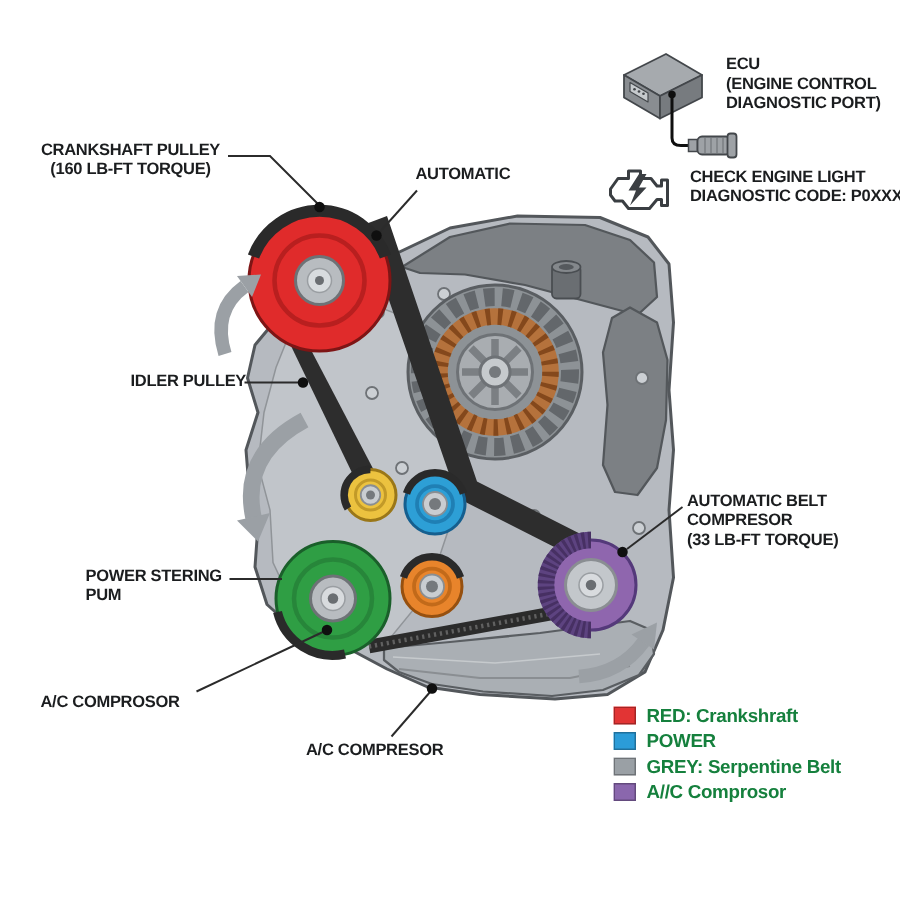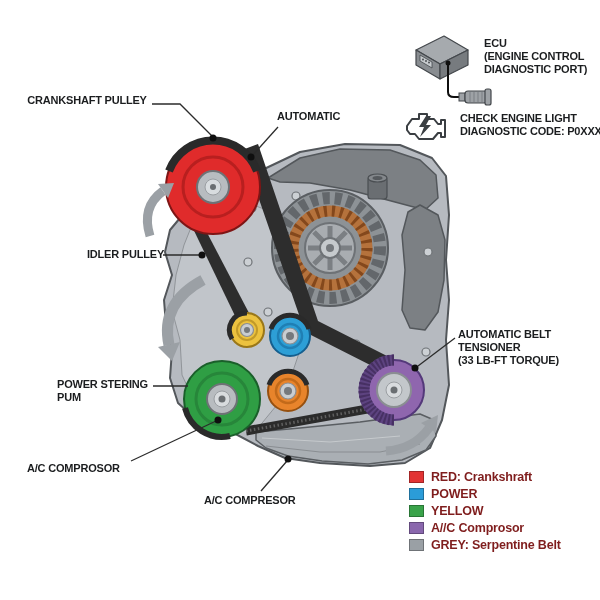--- a/index.html
+++ b/index.html
@@ -13,21 +13,21 @@
     color:#1b1d1f; letter-spacing:-0.2px; white-space:nowrap;
   }
   .lbl div { white-space:nowrap; }
   .lbl.center { text-align:center; }
   .legend { position:absolute; left:409px; top:469px; }
   .legend-row { display:flex; align-items:center; gap:7px; height:16px; margin-bottom:1px; }
   .legend-chip {
     width:15px; height:12px; flex:0 0 15px;
     box-shadow: inset 0 0 0 1px rgba(0,0,0,.28);
   }
-  .legend-label { font-weight:bold; font-size:12.5px; color:#7f1d1d; letter-spacing:-0.2px; white-space:nowrap; }
+  .legend-label { font-weight:bold; font-size:12.5px; color:#15803d; letter-spacing:-0.2px; white-space:nowrap; }
 </style>
 </head>
 <body>
 
 <div class="stage">
 
   <svg width="600" height="600" viewBox="0 0 600 600">
 
     <g>
       <polygon stroke="#53575b" stroke-width="2" stroke-linejoin="round" points="262,170 300,152 345,144 400,145 432,158 446,176 449,215 446,260 449,300 446,340 449,385 442,420 430,448 405,463 370,466 320,463 285,458 258,446 228,430 198,421 178,403 170,378 172,350 166,325 164,300 172,275 165,252 170,230 185,212 210,195 235,182" fill="#b6bac0"></polygon>
@@ -179,20 +179,21 @@
     </g>
 
     <g>
       <path d="M407 126 L412 119 L419 119 L419 114 L427 114 L427 119 L434 119 L438 124 L441 124 L441 120 L445 120 L445 137 L441 137 L441 133 L438 133 L433 139 L419 139 L415 134 L410 134 L407 130 Z" fill="none" stroke="#3a3e42" stroke-width="2" stroke-linejoin="round"></path>
       <path d="M426 116 L419 127 L424 127 L420 137 L431 125 L426 125 L431 116 Z" fill="#3a3e42"></path>
     </g>
   </svg>
 
   <div class="lbl center" style="left:20px; top:94px; width:134px;">
     <div>CRANKSHAFT PULLEY</div>
+    <div>(160 LB-FT TORQUE)</div>
   </div>
 
   <div class="lbl" style="left:277px; top:110px;">
     <div>AUTOMATIC</div>
   </div>
 
   <div class="lbl" style="left:87px; top:248px;">
     <div>IDLER PULLEY</div>
   </div>
 
@@ -204,21 +205,21 @@
   <div class="lbl" style="left:27px; top:462px;">
     <div>A/C COMPROSOR</div>
   </div>
 
   <div class="lbl" style="left:204px; top:494px;">
     <div>A/C COMPRESOR</div>
   </div>
 
   <div class="lbl" style="left:458px; top:328px;">
     <div>AUTOMATIC BELT</div>
-    <div>TENSIONER</div>
+    <div>COMPRESOR</div>
     <div>(33 LB-FT TORQUE)</div>
   </div>
 
   <div class="lbl" style="left:484px; top:37px;">
     <div>ECU</div>
     <div>(ENGINE CONTROL</div>
     <div>DIAGNOSTIC PORT)</div>
   </div>
 
   <div class="lbl" style="left:448px; top:112px;margin-left:12px;">
@@ -229,26 +230,22 @@
   <div class="legend">
       <div class="legend-row">
         <span class="legend-chip" style="background: rgb(226, 52, 52);"></span>
         <span class="legend-label">RED: Crankshraft</span>
       </div>
       <div class="legend-row">
         <span class="legend-chip" style="background: rgb(43, 156, 216);"></span>
         <span class="legend-label">POWER</span>
       </div>
       <div class="legend-row">
-        <span class="legend-chip" style="background: rgb(58, 163, 74);"></span>
-        <span class="legend-label">YELLOW</span>
+        <span class="legend-chip" style="background: rgb(154, 160, 165);"></span>
+        <span class="legend-label">GREY: Serpentine Belt</span>
       </div>
       <div class="legend-row">
         <span class="legend-chip" style="background: rgb(138, 103, 173);"></span>
         <span class="legend-label">A//C Comprosor</span>
       </div>
-      <div class="legend-row">
-        <span class="legend-chip" style="background: rgb(154, 160, 165);"></span>
-        <span class="legend-label">GREY: Serpentine Belt</span>
-      </div>
     </div>
 
 </div>
 
 </body></html>

